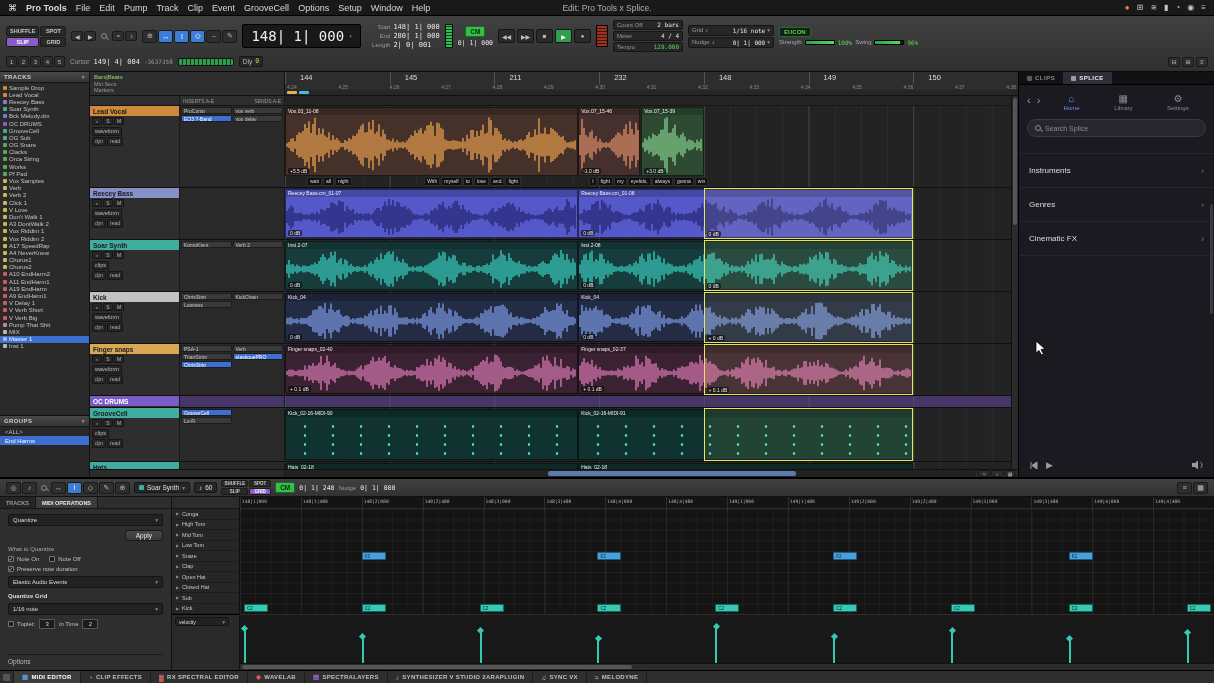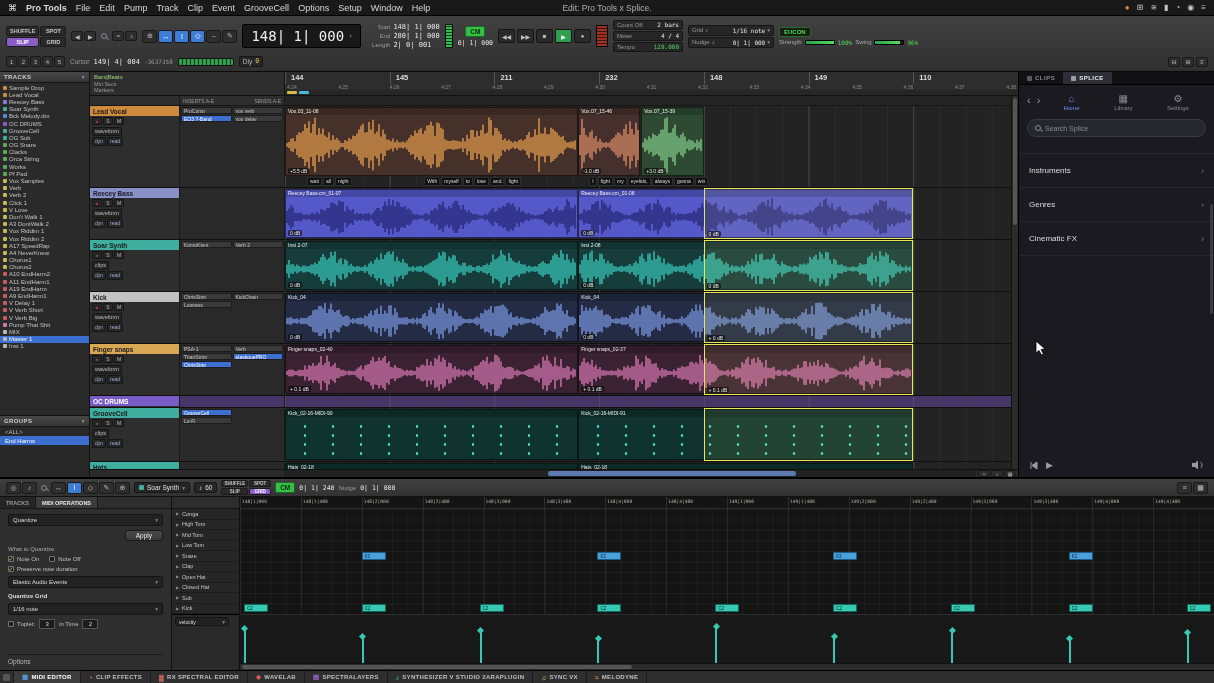--- a/index.html
+++ b/index.html
@@ -75,21 +75,21 @@
 .gitem{font-size:6px;color:#bbb;padding:1.5px 5px}
 .gitem.hl{background:#3d6fd0;color:#fff}
 
 #edit{flex:1;display:flex;flex-direction:column;min-width:0;position:relative}
 #ruler{height:24px;flex:none;display:flex;background:#2d2d2d;border-bottom:1px solid #111}
 .ruler-names{width:195px;flex:none;display:flex;flex-direction:column;justify-content:space-between;padding:2px 4px;border-right:1px solid #111}
 .rn{font-size:5.5px;color:#9a9a9a}
 .rn:first-child{color:#8ab86a;font-weight:bold}
 .ruler-canvas{flex:1;display:flex;flex-direction:column;min-width:0}
 .bars{display:flex;height:12px}
-.bar-cell{flex:1;border-left:1px solid #555;font-size:7.5px;font-weight:bold;color:#ddd;padding-left:5px;line-height:12px}
+.bar-cell{flex:1;border-left:1px solid #555;font-size:7.5px;font-weight:normal;color:#ddd;padding-left:14px;line-height:12px}
 .msecs{display:flex;justify-content:space-between;height:7px;padding:0 2px}
 .ms{font-size:5px;color:#888}
 .marks{height:5px;background:#262626;display:flex;gap:2px;padding-left:2px}
 .mk{width:10px;height:3px;margin-top:1px;border-radius:1px}
 .mk1{background:#d8b84a}
 .mk2{background:#4ab8d8}
 #colheads{height:10px;flex:none;display:flex;background:#2e2e2e;border-bottom:1px solid #151515}
 .ch-name{width:90px;border-right:1px solid #1a1a1a}
 .ch-io{width:105px;display:flex;justify-content:space-between;padding:0 3px;font-size:5px;color:#9a9a9a;line-height:10px;border-right:1px solid #1a1a1a}
 .ch-lane{flex:1;background:#242424}
@@ -557,21 +557,21 @@
             <div class="rn">Markers</div>
           </div>
         <div class="ruler-canvas">
           <div class="bars">
               <div class="bar-cell">144</div>
               <div class="bar-cell">145</div>
               <div class="bar-cell">211</div>
               <div class="bar-cell">232</div>
               <div class="bar-cell">148</div>
               <div class="bar-cell">149</div>
-              <div class="bar-cell">110</div>
+              <div class="bar-cell">150</div>
             </div>
           <div class="msecs">
               <span class="ms">4:24</span>
               <span class="ms">4:25</span>
               <span class="ms">4:26</span>
               <span class="ms">4:27</span>
               <span class="ms">4:28</span>
               <span class="ms">4:29</span>
               <span class="ms">4:30</span>
               <span class="ms">4:31</span>

